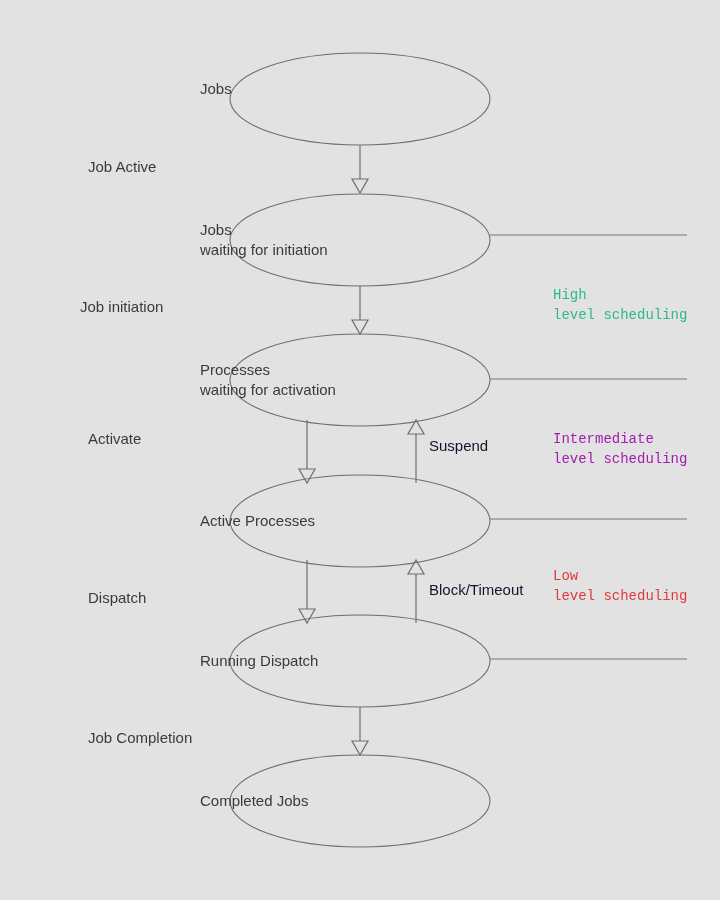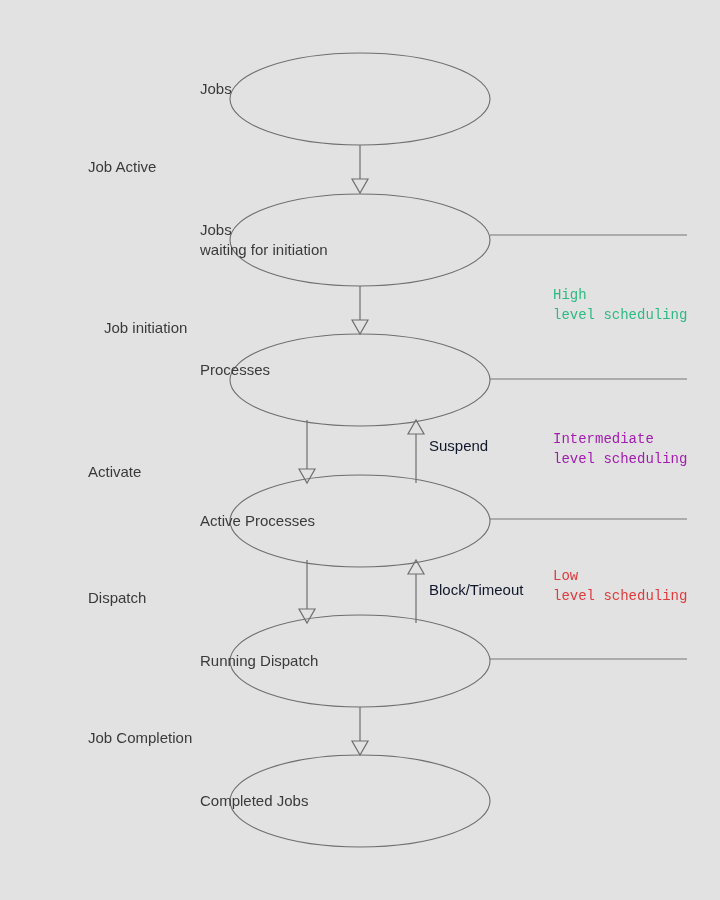--- a/index.html
+++ b/index.html
@@ -114,35 +114,36 @@
   <div id="node-labels">
       <div class="node-text" style="left: 200px; top: 79px; width: 320px;">
         <span style="display: block;">Jobs</span>
       </div>
       <div class="node-text" style="left: 200px; top: 220px; width: 320px;">
         <span style="display: block;">Jobs</span>
         <span style="display: block;">waiting for initiation</span>
       </div>
       <div class="node-text" style="left: 200px; top: 360px; width: 320px;">
         <span style="display: block;">Processes</span>
+        <span style="display: block;">waiting for activation</span>
       </div>
       <div class="node-text" style="left: 200px; top: 511px; width: 320px;">
         <span style="display: block;">Active Processes</span>
       </div>
       <div class="node-text" style="left: 200px; top: 651px; width: 320px;">
         <span style="display: block;">Running Dispatch</span>
       </div>
       <div class="node-text" style="left: 200px; top: 791px; width: 320px;">
         <span style="display: block;">Completed Jobs</span>
       </div>
     </div>
   <div id="stage-labels">
       <div class="stage-label" style="left: 88px; top: 158px;">Job Active</div>
-      <div class="stage-label" style="left: 104px; top: 298px; margin-top: 21px;">Job initiation</div>
-      <div class="stage-label" style="left: 88px; top: 463px;">Activate</div>
+      <div class="stage-label" style="left: 80px; top: 298px;">Job initiation</div>
+      <div class="stage-label" style="left: 88px; top: 430px;">Activate</div>
       <div class="stage-label" style="left: 88px; top: 589px;">Dispatch</div>
       <div class="stage-label" style="left: 88px; top: 729px;">Job Completion</div>
     </div>
   <div id="edge-labels">
       <div class="edge-label" style="left: 429px; top: 437px;">Suspend</div>
       <div class="edge-label" style="left: 429px; top: 581px;">Block/Timeout</div>
     </div>
   <div id="sched-labels">
       <div class="sched-label" style="left: 553px; top: 285px; color: rgb(45, 186, 130);">
         <span class="l1">High</span>

